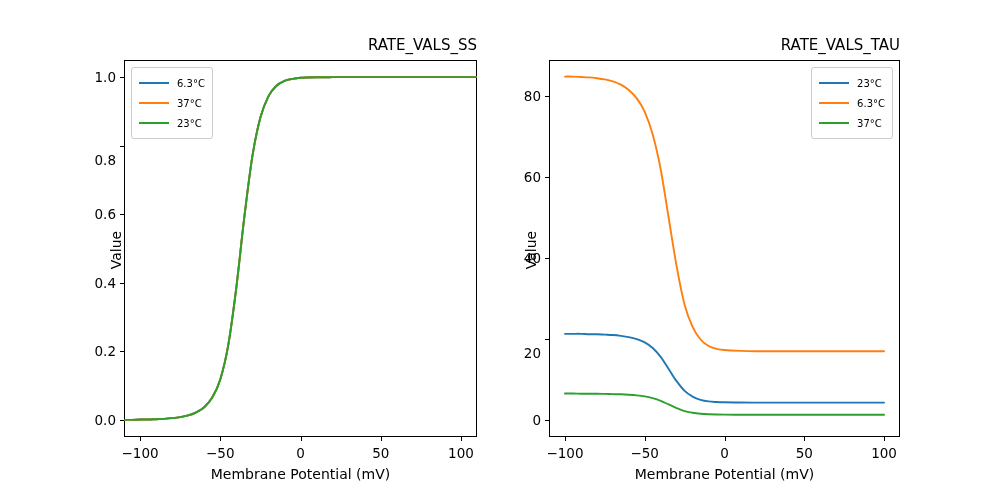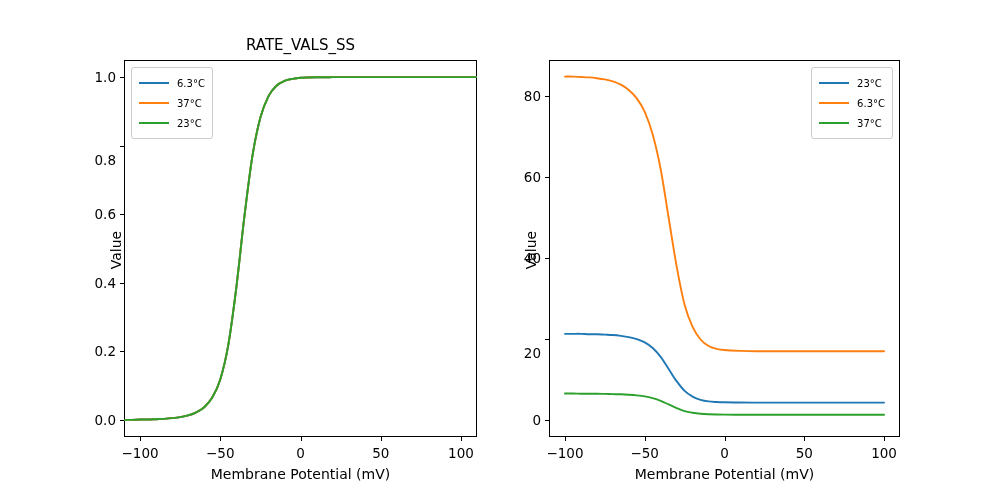--- a/index.html
+++ b/index.html
@@ -29,21 +29,21 @@
     font-size: 15.5px;
     color: #000000;
   }
   .axes {
     position: absolute;
   }
   .axes-title {
     position: absolute;
     left: 0;
     width: 100%;
-    text-align: center;
+    text-align: right;
     font-size: 15px;
     color: #000000;
   }
   .frame {
     position: absolute;
     left: 0;
     top: 0;
     width: 100%;
     height: 100%;
     border: 1.1px solid #000000;
@@ -177,20 +177,21 @@
           <span class="legend-label">37°C</span>
         </div>
         <div class="legend-row">
           <span class="legend-swatch" style="border-top-color: rgb(44, 160, 44);"></span>
           <span class="legend-label">23°C</span>
         </div>
       </div>
   </div>
 
   <div class="axes" id="axes-right" style="left:549px; top:60px; width:351px; height:377px;">
+    <div class="axes-title" style="top:-24px;">RATE_VALS_TAU</div>
     <div class="frame"></div>
     <svg class="plotsvg" id="svg-right" width="351" height="377">
         <path d="M 15.95 273.85 C 17.28 273.85, 21.27 273.85, 23.93 273.85 C 26.59 273.85, 29.25 273.78, 31.91 273.85 C 34.57 273.92, 37.23 274.19, 39.89 274.26 C 42.55 274.32, 45.20 274.19, 47.86 274.26 C 50.52 274.32, 53.18 274.53, 55.84 274.66 C 58.50 274.79, 61.16 274.86, 63.82 275.06 C 66.48 275.27, 69.14 275.54, 71.80 275.87 C 74.45 276.21, 77.11 276.55, 79.77 277.09 C 82.43 277.63, 85.09 278.23, 87.75 279.11 C 90.41 279.99, 93.07 280.86, 95.73 282.35 C 98.39 283.83, 101.05 285.58, 103.70 288.01 C 106.36 290.44, 109.02 293.40, 111.68 296.91 C 114.34 300.41, 117.00 305.00, 119.66 309.04 C 122.32 313.09, 124.98 317.54, 127.64 321.18 C 130.30 324.82, 132.95 328.32, 135.61 330.89 C 138.27 333.45, 140.93 335.07, 143.59 336.55 C 146.25 338.03, 148.91 338.98, 151.57 339.79 C 154.23 340.59, 156.89 341.03, 159.55 341.40 C 162.20 341.77, 164.86 341.86, 167.52 342.01 C 170.18 342.16, 171.51 342.21, 175.50 342.29 C 179.49 342.38, 186.14 342.48, 191.45 342.54 C 196.77 342.59, 202.09 342.60, 207.41 342.62 C 212.73 342.63, 218.05 342.62, 223.36 342.62 C 228.68 342.62, 234.00 342.62, 239.32 342.62 C 244.64 342.62, 249.95 342.62, 255.27 342.62 C 260.59 342.62, 265.91 342.62, 271.23 342.62 C 276.55 342.62, 281.86 342.62, 287.18 342.62 C 292.50 342.62, 297.82 342.62, 303.14 342.62 C 308.45 342.62, 313.77 342.62, 319.09 342.62 C 324.41 342.62, 332.39 342.62, 335.05 342.62" fill="none" stroke="#1f77b4" stroke-width="1.9" stroke-linecap="round" stroke-linejoin="round"></path>
         <path d="M 15.95 16.58 C 17.28 16.58, 21.27 16.52, 23.93 16.58 C 26.59 16.65, 29.25 16.85, 31.91 16.99 C 34.57 17.12, 37.23 17.19, 39.89 17.39 C 42.55 17.60, 45.20 17.87, 47.86 18.20 C 50.52 18.54, 53.18 18.88, 55.84 19.42 C 58.50 19.96, 61.16 20.56, 63.82 21.44 C 66.48 22.32, 69.14 23.26, 71.80 24.67 C 74.45 26.09, 77.11 27.64, 79.77 29.93 C 82.43 32.23, 85.09 34.79, 87.75 38.43 C 90.41 42.07, 93.07 45.78, 95.73 51.78 C 98.39 57.78, 101.05 64.86, 103.70 74.43 C 106.36 84.00, 109.02 95.33, 111.68 109.22 C 114.34 123.10, 117.00 141.58, 119.66 157.76 C 122.32 173.94, 124.98 191.80, 127.64 206.30 C 130.30 220.79, 132.95 234.61, 135.61 244.73 C 138.27 254.84, 140.93 261.18, 143.59 266.97 C 146.25 272.77, 148.91 276.35, 151.57 279.51 C 154.23 282.68, 156.89 284.44, 159.55 285.99 C 162.20 287.54, 164.86 288.14, 167.52 288.82 C 170.18 289.49, 171.51 289.69, 175.50 290.03 C 179.49 290.37, 186.14 290.64, 191.45 290.84 C 196.77 291.04, 202.09 291.18, 207.41 291.24 C 212.73 291.31, 218.05 291.24, 223.36 291.24 C 228.68 291.24, 234.00 291.24, 239.32 291.24 C 244.64 291.24, 249.95 291.24, 255.27 291.24 C 260.59 291.24, 265.91 291.24, 271.23 291.24 C 276.55 291.24, 281.86 291.24, 287.18 291.24 C 292.50 291.24, 297.82 291.24, 303.14 291.24 C 308.45 291.24, 313.77 291.24, 319.09 291.24 C 324.41 291.24, 332.39 291.24, 335.05 291.24" fill="none" stroke="#ff7f0e" stroke-width="1.9" stroke-linecap="round" stroke-linejoin="round"></path>
         <path d="M 15.95 333.52 C 17.28 333.52, 21.27 333.48, 23.93 333.52 C 26.59 333.55, 29.25 333.68, 31.91 333.72 C 34.57 333.75, 37.23 333.72, 39.89 333.72 C 42.55 333.72, 45.20 333.68, 47.86 333.72 C 50.52 333.75, 53.18 333.85, 55.84 333.92 C 58.50 333.99, 61.16 334.05, 63.82 334.12 C 66.48 334.19, 69.14 334.22, 71.80 334.32 C 74.45 334.43, 77.11 334.56, 79.77 334.73 C 82.43 334.90, 85.09 335.07, 87.75 335.34 C 90.41 335.61, 93.07 335.88, 95.73 336.35 C 98.39 336.82, 101.05 337.43, 103.70 338.17 C 106.36 338.91, 109.02 339.75, 111.68 340.80 C 114.34 341.84, 117.00 343.22, 119.66 344.44 C 122.32 345.65, 124.98 346.97, 127.64 348.08 C 130.30 349.19, 132.95 350.34, 135.61 351.11 C 138.27 351.89, 140.93 352.29, 143.59 352.73 C 146.25 353.17, 148.91 353.48, 151.57 353.74 C 154.23 354.00, 156.89 354.14, 159.55 354.27 C 162.20 354.39, 164.86 354.45, 167.52 354.51 C 170.18 354.57, 171.51 354.60, 175.50 354.63 C 179.49 354.66, 186.14 354.69, 191.45 354.71 C 196.77 354.73, 202.09 354.75, 207.41 354.75 C 212.73 354.76, 218.05 354.75, 223.36 354.75 C 228.68 354.75, 234.00 354.75, 239.32 354.75 C 244.64 354.75, 249.95 354.75, 255.27 354.75 C 260.59 354.75, 265.91 354.75, 271.23 354.75 C 276.55 354.75, 281.86 354.75, 287.18 354.75 C 292.50 354.75, 297.82 354.75, 303.14 354.75 C 308.45 354.75, 313.77 354.75, 319.09 354.75 C 324.41 354.75, 332.39 354.75, 335.05 354.75" fill="none" stroke="#2ca02c" stroke-width="1.9" stroke-linecap="round" stroke-linejoin="round"></path>
       </svg>
     <div id="ticks-right">
         <div class="tickmark-y" style="left: -4px; top: 360.011px;"></div>
         <div class="ytick-label" style="left: -68px; width: 60px; top: 360.011px;">0</div>
         <div class="tickmark-y" style="left: -4px; top: 279.109px;"></div>

